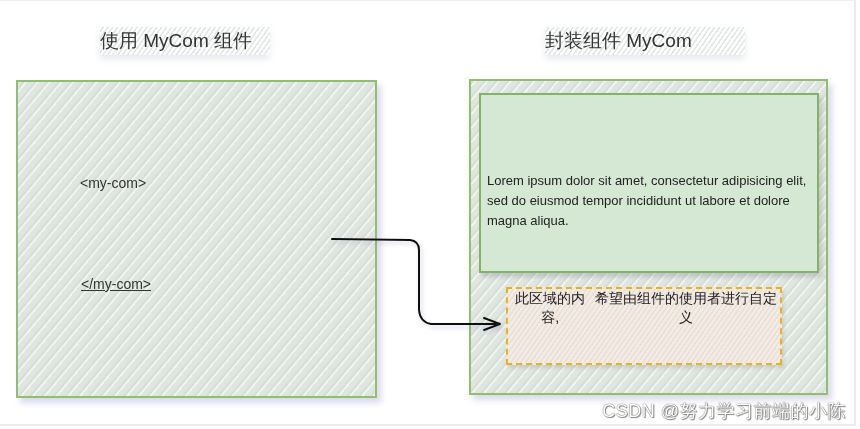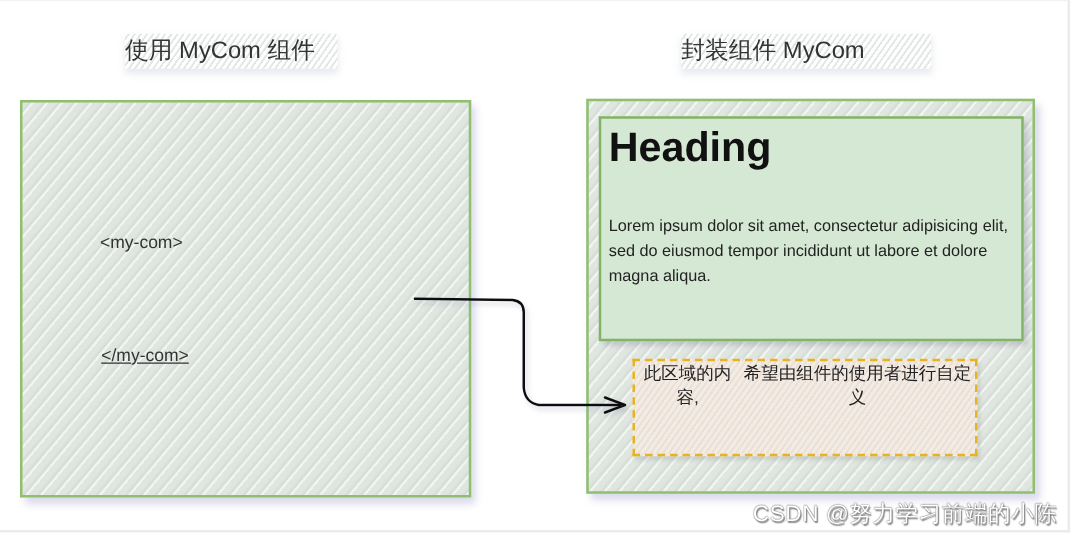--- a/index.html
+++ b/index.html
@@ -136,27 +136,26 @@
 </head>
 <body>
 
 <div class="frame"></div>
 
 <div class="label-pill" style="left:100px; top:27px; width:170px;">使用 MyCom 组件</div>
 
 <div class="label-pill" style="left:545px; top:27px; width:200px;">封装组件 MyCom</div>
 
 <div class="panel hatch" style="left:16px; top:80px; width:357px; height:314px;">
-  <div class="code-text" style="left:62px; top:103px;">&lt;my-com&gt;</div>
+  <div class="code-text" style="left:62px; top:93px;">&lt;my-com&gt;</div>
   <div class="code-text" style="left:63px; top:194px;text-decoration:underline;">&lt;/my-com&gt;</div>
 </div>
 
 <div class="panel hatch" style="left:469px; top:79px; width:355px; height:312px;">
   <div class="card" style="left:8px; top:12px; width:336px; height:176px;">
-    <h1 class="card-heading">Heading</h1>
     <p class="card-body">Lorem ipsum dolor sit amet, consectetur adipisicing elit, sed do eiusmod tempor incididunt ut labore et dolore magna aliqua.</p>
   </div>
   <div class="custom-area" style="left:35px; top:206px; width:272px; height:74px;">
     <div>此区域的内容,</div>
     <div>希望由组件的使用者进行自定义</div>
   </div>
 </div>
 
 <svg class="connector" width="860" height="429" viewBox="0 0 860 429">
   <defs>

